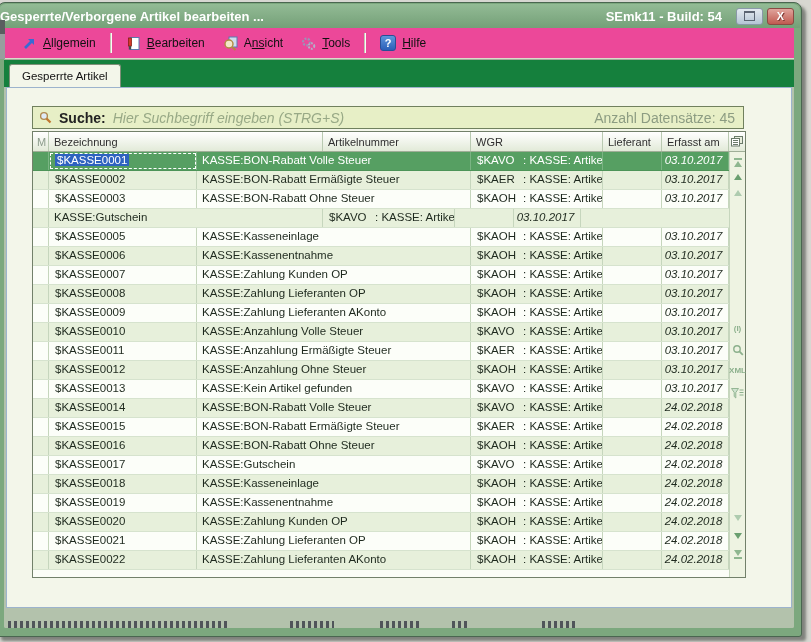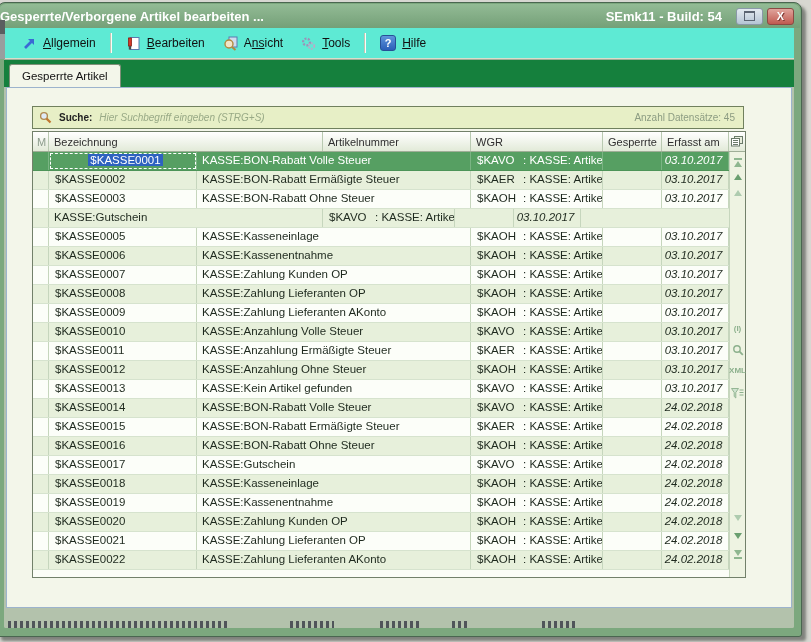--- a/index.html
+++ b/index.html
@@ -22,21 +22,21 @@
   .btn-restore span{width:9px;height:7px;border:1px solid #5a6472;border-top:2px solid #5a6472;
           background:transparent;display:block;}
   .btn-close{background:linear-gradient(#e0a49c,#c05a50);border:1px solid #8a4a44;
           color:#fff;font-size:11px;font-weight:bold;line-height:1;
           text-shadow:1px 1px 0 #7c3a34;}
 
   
   .content{position:absolute;left:6px;top:25px;width:790px;bottom:8px;display:flex;
            flex-direction:column;background:#b3c2ac;border-radius:0 0 2px 2px;overflow:hidden;}
   
-  .toolbar{height:30px;background:#5eead4;display:flex;align-items:center;padding-left:9px;
+  .toolbar{height:30px;background:#ec4899;display:flex;align-items:center;padding-left:9px;
            border-bottom:1px solid #d9ddcb;flex:none;}
   .tool-btn{display:flex;align-items:center;gap:6px;padding:3px 8px;font-size:12px;color:#111;
             border:1px solid transparent;border-radius:2px;cursor:default;}
   .tb-sep{width:0;height:20px;border-left:1px solid #c2c6b4;border-right:1px solid #fbfcf6;margin:0 5px;}
   .ticon{width:15px;height:15px;flex:none;}
   .hilfe-box{width:14px;height:14px;border-radius:3px;background:linear-gradient(#5e96dc,#2b5fb8);
              color:#fff;font-size:11px;font-weight:bold;display:flex;align-items:center;
              justify-content:center;border:1px solid #274f96;}
   
   .tabstrip{height:27px;background:#15803d;border-top:1px solid #9fae99;position:relative;flex:none;}
@@ -44,21 +44,21 @@
        border:1px solid #7f8f79;border-bottom:none;border-radius:3px 3px 0 0;font-size:11.5px;
        color:#111;display:flex;align-items:center;}
   
   .pagewrap{flex:1;position:relative;background:#b3c2ac;}
   .page{position:absolute;left:2px;right:2px;top:0;height:521px;background:#f3f6ea;
         border:1px solid #9cb3cd;box-sizing:border-box;}
 
   
   .searchbar{position:absolute;left:25px;top:18px;width:712px;height:23px;background:#e7efc6;
              border:1px solid #70805e;display:flex;align-items:center;box-sizing:border-box;
-             padding:0 8px 0 6px;gap:7px;font-size:10px;}
+             padding:0 8px 0 6px;gap:7px;font-size:14px;}
   .search-label{font-weight:bold;color:#222;}
   .search-ph{font-style:italic;color:#98a986;}
   .search-count{margin-left:auto;color:#8c9c82;}
 
   
   .grid{position:absolute;left:25px;top:43px;width:714px;height:447px;border:1px solid #72806a;
         background:#fbfdf7;box-sizing:border-box;}
   .ghead{display:flex;height:20px;background:linear-gradient(#ffffff,#e2ead8);
          border-bottom:1px solid #9fae97;box-sizing:border-box;}
   .hc{box-sizing:border-box;border-right:1px solid #b9c9b1;padding:4px 0 0 5px;font-size:11px;
@@ -74,21 +74,21 @@
   .c{box-sizing:border-box;border-right:1px solid #c6d6bd;padding:2px 0 0 6px;white-space:nowrap;
      overflow:hidden;}
   .trow.sel .c{border-right-color:#7ab483;}
   .c.m{width:16px;padding:0;}
   .c.art{width:148px;}
   .c.bez{width:274px;padding-left:5px;}
   .c.wgr{width:132px;}
   .c.lief{width:59px;}
   .c.erf{width:67px;text-align:center;padding-left:0;padding-right:3px;font-style:italic;}
   .wcode{display:inline-block;width:46px;}
-  .focus{outline:1px dashed #fff;outline-offset:-2px;text-align:center;}
+  .focus{outline:1px dashed #fff;outline-offset:-2px;}
   .selval{background:#2e62c0;color:#fff;padding:0 2px;}
 
   
   .strip{position:absolute;right:0;top:20px;bottom:0;width:16px;background:#eef3e2;
          border-left:1px solid #c6d6bd;box-sizing:border-box;}
   .sic{position:absolute;left:0;width:15px;display:flex;flex-direction:column;align-items:center;
        cursor:default;}
   .arr{width:0;height:0;border-left:4px solid transparent;border-right:4px solid transparent;}
   .arr.up{border-bottom:6px solid #8fb790;}
   .arr.down{border-top:6px solid #8fb790;}
@@ -179,21 +179,21 @@
           <span class="search-ph">Hier Suchbegriff eingeben (STRG+S)</span>
           <span class="search-count">Anzahl Datensätze: 45</span>
         </div>
 
         <div class="grid">
           <div class="ghead">
             <div class="hc m" style="width:16px">M</div>
             <div class="hc" style="width:274px">Bezeichnung</div>
             <div class="hc" style="width:148px">Artikelnummer</div>
             <div class="hc" style="width:132px">WGR</div>
-            <div class="hc" style="width:59px">Gesperrte</div>
+            <div class="hc" style="width:59px">Lieferant</div>
             <div class="hc" style="width:67px">Erfasst am</div>
             <div class="hc hc-icons">
               <svg width="12" height="11" viewBox="0 0 12 11">
                 <rect x="3.5" y="0.5" width="8" height="7" fill="#e8eedd" stroke="#6a7a6a"></rect>
                 <rect x="0.5" y="2.5" width="8" height="7.5" fill="#fff" stroke="#6a7a6a"></rect>
                 <line x1="2" y1="4.5" x2="7" y2="4.5" stroke="#6a7a6a"></line>
                 <line x1="2" y1="6.5" x2="7" y2="6.5" stroke="#6a7a6a"></line>
                 <line x1="2" y1="8.5" x2="7" y2="8.5" stroke="#6a7a6a"></line>
               </svg>
             </div>

